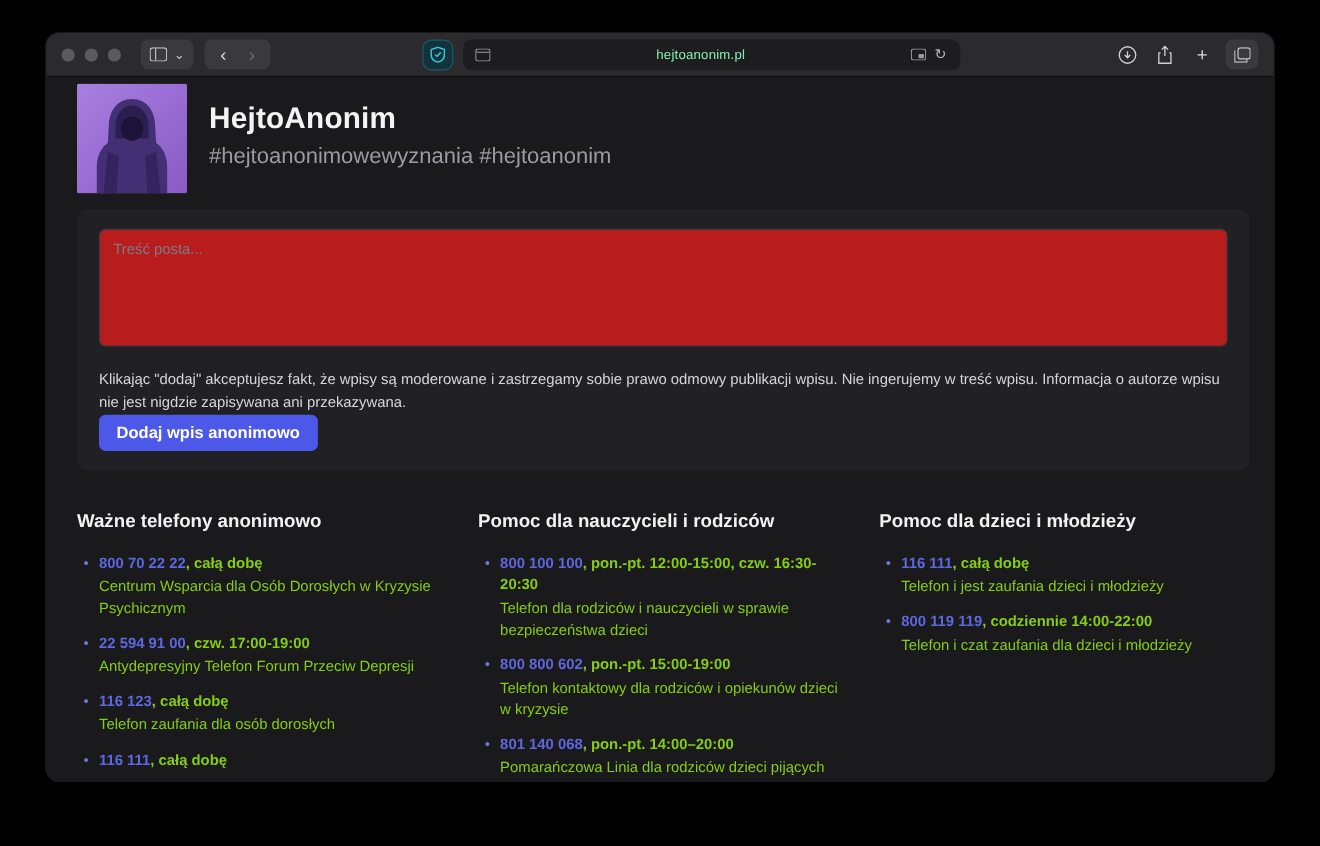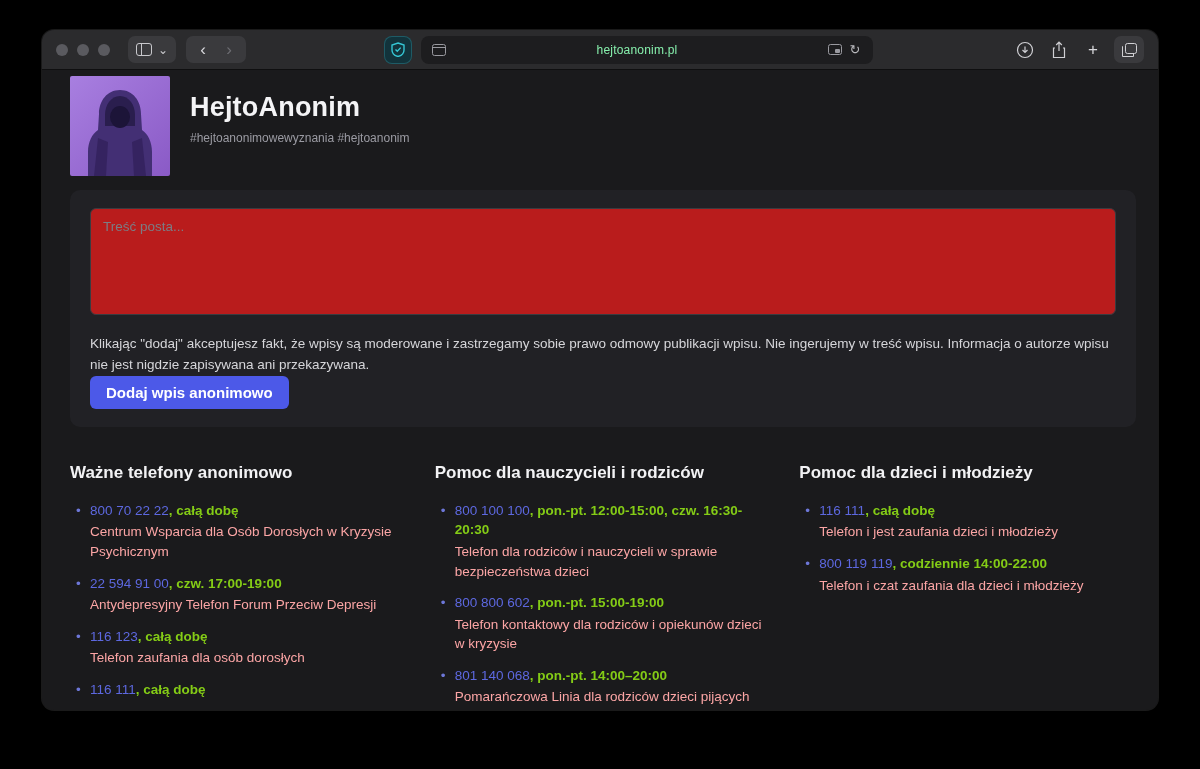--- a/index.html
+++ b/index.html
@@ -44,21 +44,21 @@
   .tabs-pill { background: #3a3a3d; border-radius: 7px; width: 30px; height: 27px; display:flex; align-items:center; justify-content:center; }
   svg.icon { display: block; }
 
   
   .page { height: 639px; overflow: hidden; padding: 4px 22px 0 28px; background: #1a1a1c; }
 
   .site-header { display: flex; align-items: flex-start; gap: 20px; margin-top: 2px; }
   .avatar { width: 100px; height: 100px; border-radius: 2px; overflow: hidden; flex: 0 0 auto; }
   .site-titles { padding-top: 16px; }
   .site-title { color: #f4f4f6; font-size: 27px; font-weight: 700; letter-spacing: .2px; }
-  .site-subtitle { color: #9b9ba3; font-size: 12px; margin-top: 8px; }
+  .site-subtitle { color: #9b9ba3; font-size: 20px; margin-top: 8px; }
 
   .post-card {
     margin-top: 14px; background: #212125; border-radius: 10px; padding: 18px 20px;
   }
   .post-textarea {
     width: 100%; height: 107px; background: #b91c1c; border: 1px solid #3b3b40;
     border-radius: 6px; resize: none; padding: 10px 12px; color: #e8e8ea;
     font-family: "Liberation Sans", sans-serif; font-size: 13.5px;
   }
   .post-textarea::placeholder { color: #7c7c84; }
@@ -67,23 +67,23 @@
     background: #4c59e8; color: #fff; border: none; border-radius: 6px;
     padding: 8px 16px; font-size: 15px; font-weight: 700; font-family: "Liberation Sans", sans-serif;
     cursor: pointer; display: inline-block;
   }
 
   .help-columns { margin-top: 36px; display: grid; grid-template-columns: repeat(3, 1fr); gap: 28px; }
   .help-title { color: #f2f2f4; font-size: 17px; font-weight: 700; }
   .help-list { list-style: none; margin-top: 18px; }
   .help-item { position: relative; padding-left: 20px; margin-bottom: 12px; font-size: 13.5px; line-height: 1.45; }
   .help-item::before { content: "•"; position: absolute; left: 6px; top: 0; color: #6d77d8; }
-  a.phone { color: #5d68e0; font-weight: 400; text-decoration: none; }
+  a.phone { color: #5d68e0; font-weight: 700; text-decoration: none; }
   .hours { color: #84cc16; font-weight: 700; }
-  a.desc { display: block; color: #fca5a5; text-decoration: none; margin-top: 2px; }
+  a.desc { display: block; color: #84cc16; text-decoration: none; margin-top: 2px; }
 </style>
 </head>
 <body>
 
 <div class="window">
 
   <div class="toolbar">
     <div class="traffic">
       <span class="tl-dot"></span>
       <span class="tl-dot"></span>

